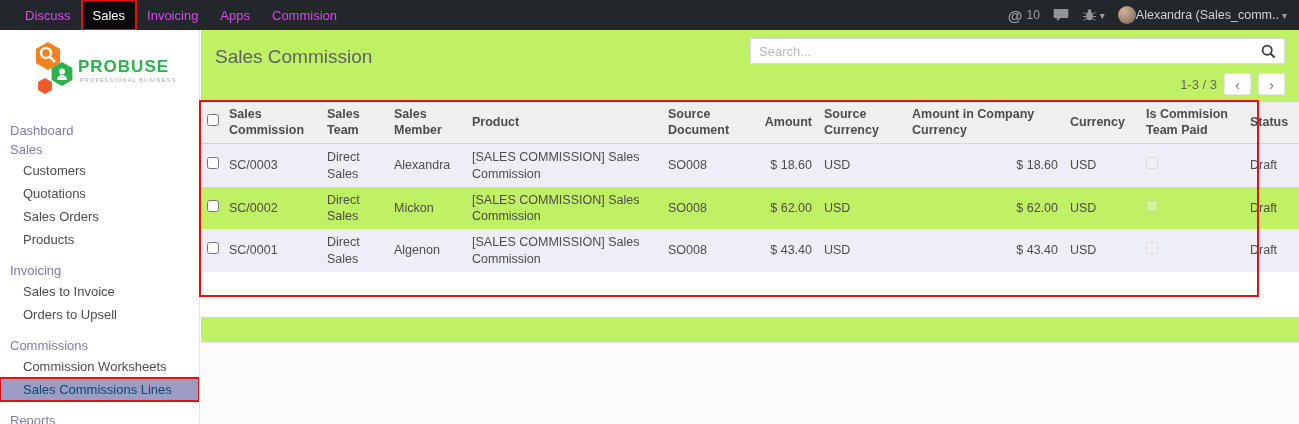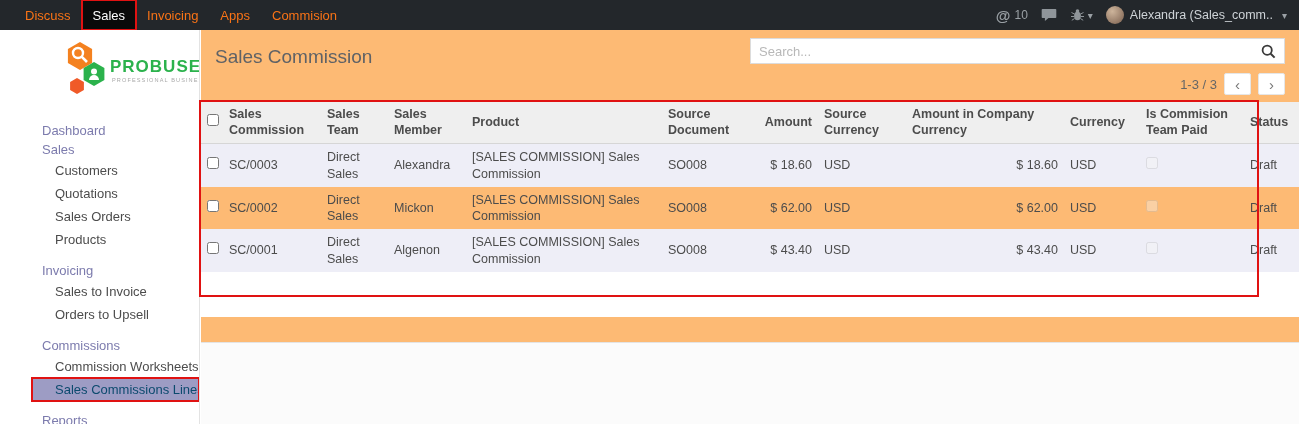--- a/index.html
+++ b/index.html
@@ -2,45 +2,45 @@
 <html style="--annotation: #e01212; --sidebar-purple: #7c7bad; --active-item: #9d9cc4; --brand-green: #2bb24c; --brand-orange: #f4811f; --row-stripe: #eeeef7;"><head>
 <meta charset="utf-8">
 <style>
   * { margin:0; padding:0; box-sizing:border-box; }
   html,body { width:1299px; height:424px; overflow:hidden; }
   body { font-family:"Liberation Sans", sans-serif; background:#fff; position:relative; font-size:13px; }
 
   
   .topbar { height:30px; background:#23272b; display:flex; justify-content:space-between; align-items:stretch; }
   .menus { display:flex; align-items:stretch; padding-left:14px; }
-  .menu-item { display:flex; align-items:center; padding:0 11px; color:#f97316; cursor:pointer; font-size:13px; }
+  .menu-item { display:flex; align-items:center; padding:0 11px; color:#d946ef; cursor:pointer; font-size:13px; }
   .menu-item.active { background:#0a0a0a; color:#fff; outline:2px solid var(--annotation,#e01212); outline-offset:-1px; }
   .systray { display:flex; align-items:center; gap:13px; padding-right:12px; color:#9aa0a5; }
   .mention-wrap { display:flex; align-items:center; gap:4px; cursor:pointer; }
   .at-glyph { font-size:15px; font-weight:bold; color:#9aa0a5; }
   .count { font-size:12px; color:#9aa0a5; }
   .tray-icon { display:flex; align-items:center; cursor:pointer; }
   .caret { font-size:10px; color:#9aa0a5; margin-left:3px; }
   .avatar { width:18px; height:18px; border-radius:50%; background:radial-gradient(circle at 35% 30%, #cdb49b, #7a5f4e); cursor:pointer; }
-  .user-menu { display:flex; align-items:center; gap:6px; cursor:pointer; }
+  .user-menu { display:flex; align-items:center; gap:0; cursor:pointer; }
   .user-name { color:#ced3d7; font-size:12.5px; white-space:nowrap; }
 
   
-  .sidebar { position:absolute; left:0; top:30px; width:200px; bottom:0; background:#fff; border-right:1px solid #e3e3e3; overflow:hidden;padding-left:32px; }
+  .sidebar { position:absolute; left:0; top:30px; width:200px; bottom:0; background:#fff; border-right:1px solid #e3e3e3; overflow:hidden; }
   .logo { padding:8px 0 0 26px; }
   .logo-text-main { fill:var(--brand-green,#2bb24c); font-weight:bold; font-size:17px; letter-spacing:1px; }
   .logo-text-sub { fill:#a9a9a9; font-size:5.6px; letter-spacing:1.1px; }
   .side-heading { color:var(--sidebar-purple,#7c7bad); font-weight:normal; font-size:13px; padding:2px 0 2px 10px; margin-top:0; cursor:pointer; }
   .side-heading.gap { margin-top:10px; }
   .side-item { font-size:13px; color:#4c4c4c; padding:4px 0 4px 23px; cursor:pointer; white-space:nowrap; }
   .side-item.active { background:var(--active-item,#9d9cc4); color:#0c4a6e; outline:2px solid var(--annotation,#e01212); outline-offset:-1px; }
   .first-heading { margin-top:18px; }
 
   
-  .content { position:absolute; left:201px; top:30px; right:0; bottom:0; background:#fdba74; }
+  .content { position:absolute; left:201px; top:30px; right:0; bottom:0; background:#bef264; }
   .control { display:flex; justify-content:space-between; padding:8px 14px 0 14px; }
   .page-title { font-size:19px; font-weight:normal; color:#5f6266; margin-top:8px; }
   .right-controls { display:flex; flex-direction:column; align-items:flex-end; }
   .searchbox { width:535px; height:26px; border:1px solid #dcdcdc; background:#fff; display:flex; align-items:center; padding:0 8px; }
   .searchbox input { border:none; outline:none; flex:1; font-size:13px; color:#555; background:transparent; font-family:"Liberation Sans",sans-serif; }
   .searchbox input::placeholder { color:#b8b8b8; }
   .search-icon { cursor:pointer; display:flex; align-items:center; }
   .pager { margin-top:9px; display:flex; align-items:center; gap:7px; color:#666; font-size:13px; }
   .pager-btn { width:27px; height:22px; border:1px solid #e6e6e6; border-radius:2px; background:#fff; color:#777; font-size:15px; line-height:1; cursor:pointer; font-family:"Liberation Sans",sans-serif; }
 

